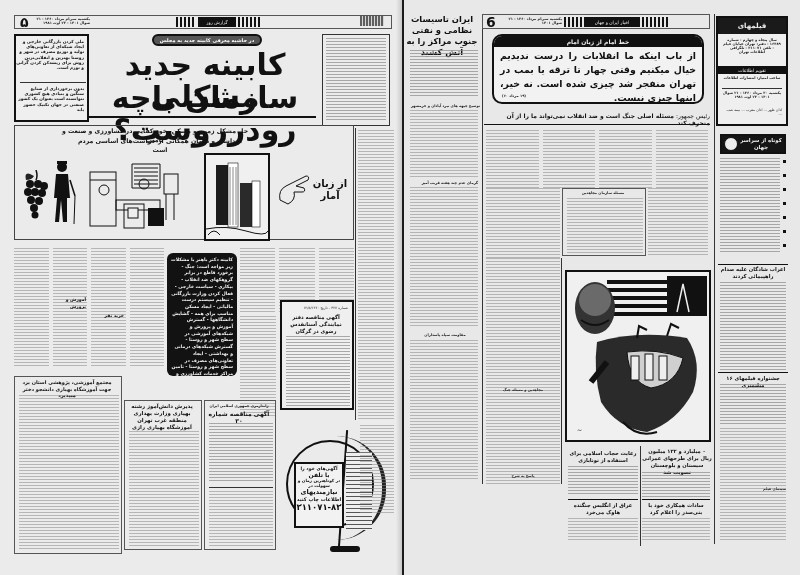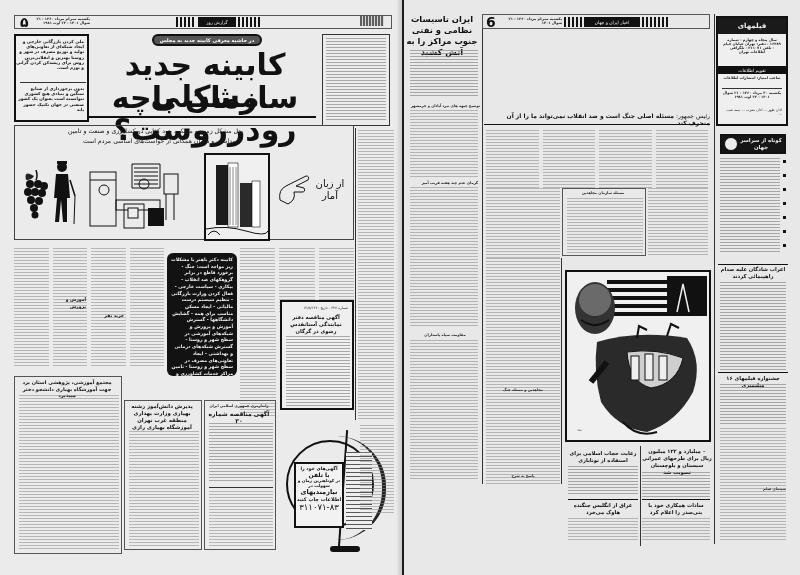--- a/index.html
+++ b/index.html
@@ -18,21 +18,21 @@
   .col{flex:1;position:relative;background:
       repeating-linear-gradient(180deg,#8a8a8a 0 1px,transparent 1px 3px);opacity:.55}
   .col.dense{opacity:.7}
   .vrule{position:absolute;width:1px;background:#333}
   .hrule{position:absolute;height:2px;background:#111}
   .folio-num{font-weight:bold;font-size:14px}
   .small{font-size:4.5px;line-height:5px}
   .tiny{font-size:3.6px;line-height:4px;color:#222}
   .headline-xl{font-weight:bold;font-size:30px;line-height:33px}
   .headline-l{font-weight:bold;font-size:14px;line-height:16px}
-  .headline-m{font-weight:normal;font-size:8px;line-height:10px}
+  .headline-m{font-weight:bold;font-size:8px;line-height:10px}
   .headline-s{font-weight:bold;font-size:6px;line-height:7px}
   .pill{border-radius:10px;background:#555;color:#fff;border:2px solid #111}
   .blackbox{background:#121212;color:#f4f4f4;border-radius:6px}
   .barcode{display:flex;gap:2px;align-items:stretch}
   .barcode i{display:block;width:2px;background:#111}
   .label-bar{background:#111;color:#eee;font-size:4.5px;display:flex;align-items:center;justify-content:center}
   .illus{position:absolute;overflow:hidden}
   .globe{position:absolute;border-radius:50%;border:2px solid #111}
 </style>
 </head>
@@ -227,21 +227,21 @@
     <div class="abs" style="left:342px;top:430px;width:2px;height:118px;background:#111;transform:rotate(4deg)"></div>
     <div class="abs" style="left:330px;top:546px;width:30px;height:6px;background:#111;border-radius:3px"></div>
     <div class="abs" style="left:336px;top:436px;width:50px;height:104px;border-right:4px solid #222;border-radius:0 50px 50px 0"></div>
     <div class="abs" style="left:346px;top:452px;width:26px;height:78px;background:repeating-linear-gradient(180deg,#555 0 1px,#eee 1px 4px),#eee"></div>
     <div class="box txt" style="left:294px;top:462px;width:50px;height:66px;border:2px solid #111;background:#f2f2f2;text-align:center">
       <div style="font-size:4.6px;font-weight:bold;margin-top:2px">آگهی‌های خود را</div>
       <div style="font-size:6px;font-weight:bold">با تلفن</div>
       <div style="font-size:4.2px;font-weight:bold;line-height:5px">در کوتاهترین زمان و سهولت در</div>
       <div style="font-size:6.5px;font-weight:bold">نیازمندیهای</div>
       <div style="font-size:5px;font-weight:bold">اطلاعات چاپ کنید</div>
-      <div style="font-size:8.5px;font-weight:normal;direction:ltr">۳۱۱۰۷۱-۸۳</div>
+      <div style="font-size:8.5px;font-weight:bold;direction:ltr">۳۱۱۰۷۱-۸۳</div>
     </div>
     <div class="cols" style="left:360px;top:425px;width:34px;height:90px">
         <div class="col"></div>
       </div>
   </div>
 
   <div class="gutter-shade"></div>
   <div class="gutter"></div>
 
   <div class="page right">
@@ -278,20 +278,27 @@
     <div class="abs barcode" style="left:238px;top:17px;height:10px">
         <i></i>
         <i></i>
         <i></i>
         <i></i>
         <i></i>
         <i></i>
         <i></i>
       </div>
 
+    <div class="box" style="left:88px;top:34px;width:212px;height:70px;border:2px solid #111;border-radius:10px;background:#f2f2f2;overflow:hidden">
+      <div class="abs txt" style="left:0;top:0;width:208px;height:11px;background:#111;color:#eee;text-align:center;font-size:6px;line-height:11px;font-weight:bold">
+        <span>خط امام از زبان امام</span>
+      </div>
+      <div class="abs txt" style="left:6px;top:13px;width:196px;font-size:9.4px;line-height:14px;font-weight:bold;text-align:justify">از باب اینکه ما انقلابات را درست ندیدیم خیال میکنیم وقتی چهار تا ترقه یا بمب در تهران منفجر شد چیزی شده است. نه خیر، اینها چیزی نیست.</div>
+      <div class="abs txt tiny" style="left:8px;top:58px;width:40px;font-weight:bold;text-align:left">(۱۹ مرداد ۶۰)</div>
+    </div>
 
     <div class="abs txt" style="left:80px;top:112px;width:226px;font-size:6px;font-weight:bold">
       <span style="font-weight:normal">رئیس جمهور:</span>
       <span>مسئله اصلی جنگ است و ضد انقلاب نمی‌تواند ما را از آن منحرف کند</span>
     </div>
     <div class="hrule" style="left:80px;top:124px;width:226px;height:1px"></div>
 
     <div class="cols" style="left:82px;top:130px;width:222px;height:58px">
       <div class="col"></div>
         <div class="col"></div>

